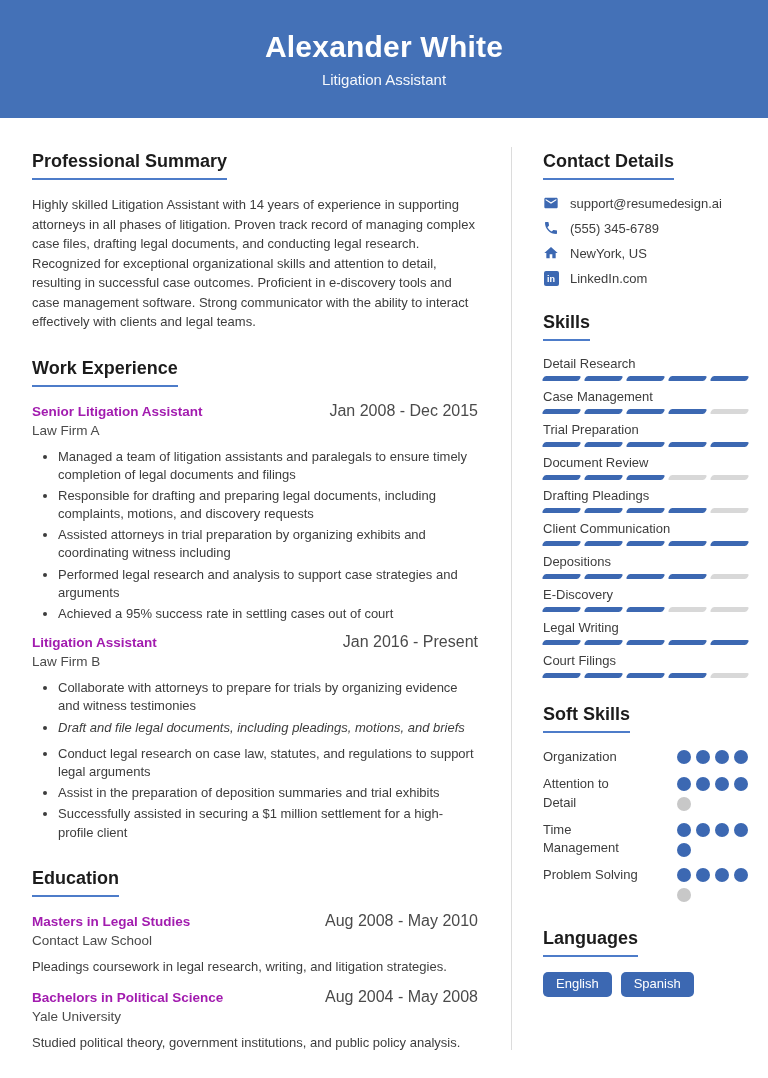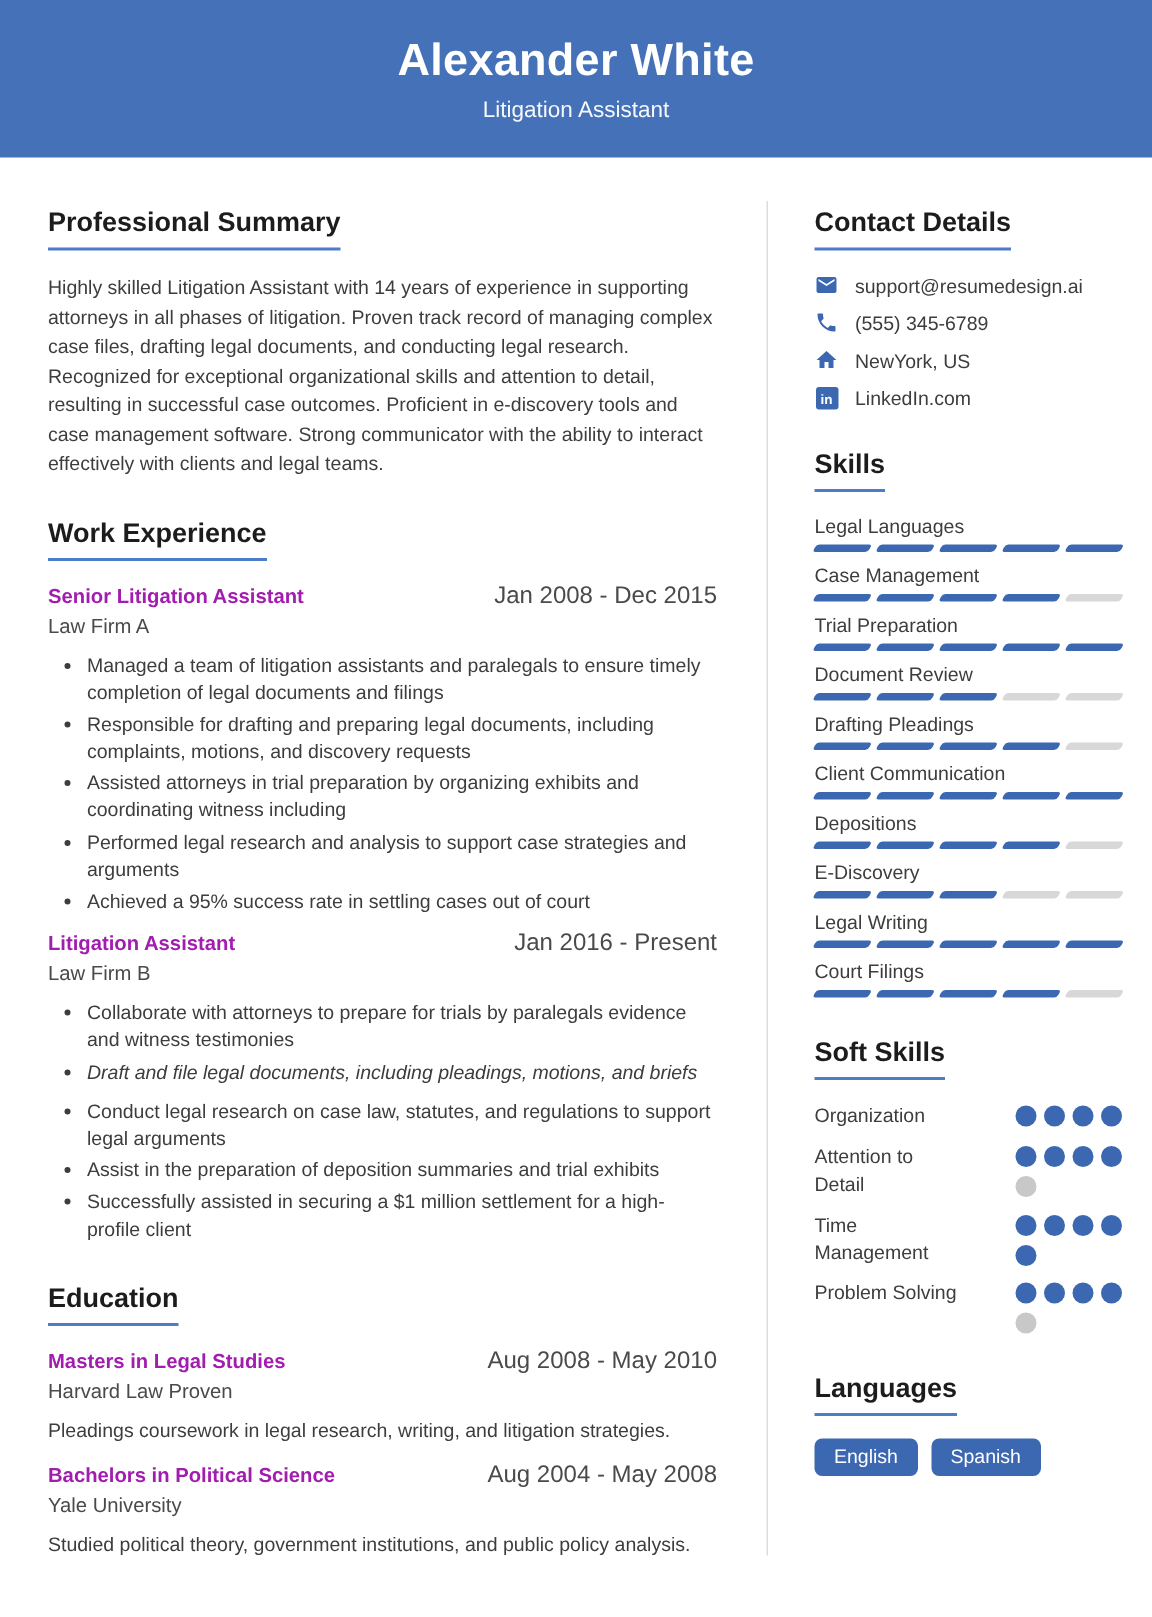--- a/index.html
+++ b/index.html
@@ -16,21 +16,21 @@
   *{box-sizing:border-box;}
   html,body{margin:0;padding:0;}
   body{
     width:768px;height:1078px;background:#ffffff;
     font-family:"Liberation Sans","DejaVu Sans",sans-serif;
     color:var(--body);overflow:hidden;
   }
   .page{width:768px;height:1078px;position:relative;}
   
   .header{
-    height:105px;background:var(--header-bg);color:#fff;
+    height:118px;background:var(--header-bg);color:#fff;
     display:flex;flex-direction:column;align-items:center;justify-content:center;
   }
   .header h1{margin:0 0 7px;font-size:30px;font-weight:bold;letter-spacing:.2px;}
   .header .subtitle{font-size:15px;color:rgba(255,255,255,.95);}
   
   .content{display:flex;padding:33px 0 0 32px;min-height:920px;}
   .left{width:446px;flex:0 0 446px;}
   .divider{width:1px;background:var(--divider);margin:-4px 31px 28px 33px;align-self:stretch;}
   .right{width:205px;flex:0 0 205px;}
   
@@ -118,39 +118,39 @@
               </ul>
   </article>
 
   <article class="job">
     <div class="row-head">
       <span class="item-title">Litigation Assistant</span>
       <span class="item-dates">Jan 2016 - Present</span>
     </div>
     <div class="item-sub">Law Firm B</div>
     <ul class="bullets">
-                <li>Collaborate with attorneys to prepare for trials by paralegals evidence and witness testimonies</li>
+                <li>Collaborate with attorneys to prepare for trials by organizing evidence and witness testimonies</li>
                 <li class="gap-after">Draft and file legal documents, including pleadings, motions, and briefs</li>
                 <li>Conduct legal research on case law, statutes, and regulations to support legal arguments</li>
                 <li>Assist in the preparation of deposition summaries and trial exhibits</li>
                 <li>Successfully assisted in securing a $1 million settlement for a high-profile client</li>
               </ul>
   </article>
 </div>
       </section>
 
       <section>
         <h2>Education</h2>
         <div>
   <article class="edu">
     <div class="row-head">
       <span class="item-title">Masters in Legal Studies</span>
       <span class="item-dates">Aug 2008 - May 2010</span>
     </div>
-    <div class="item-sub">Harvard Law Proven</div>
+    <div class="item-sub">Contact Law School</div>
     <p class="edu-desc">Pleadings coursework in legal research, writing, and litigation strategies.</p>
   </article>
 
   <article class="edu">
     <div class="row-head">
       <span class="item-title">Bachelors in Political Science</span>
       <span class="item-dates">Aug 2004 - May 2008</span>
     </div>
     <div class="item-sub">Yale University</div>
     <p class="edu-desc">Studied political theory, government institutions, and public policy analysis.</p>
@@ -200,21 +200,21 @@
               </span>
     <span>LinkedIn.com</span>
   </li>
 </ul>
       </section>
 
       <section>
         <h2>Skills</h2>
         <div>
   <div class="skill">
-    <div class="skill-name">Legal Languages</div>
+    <div class="skill-name">Detail Research</div>
     <div class="bar">
                 <span class="seg on"></span>
                 <span class="seg on"></span>
                 <span class="seg on"></span>
                 <span class="seg on"></span>
                 <span class="seg on"></span>
               </div>
   </div>
 
   <div class="skill">

